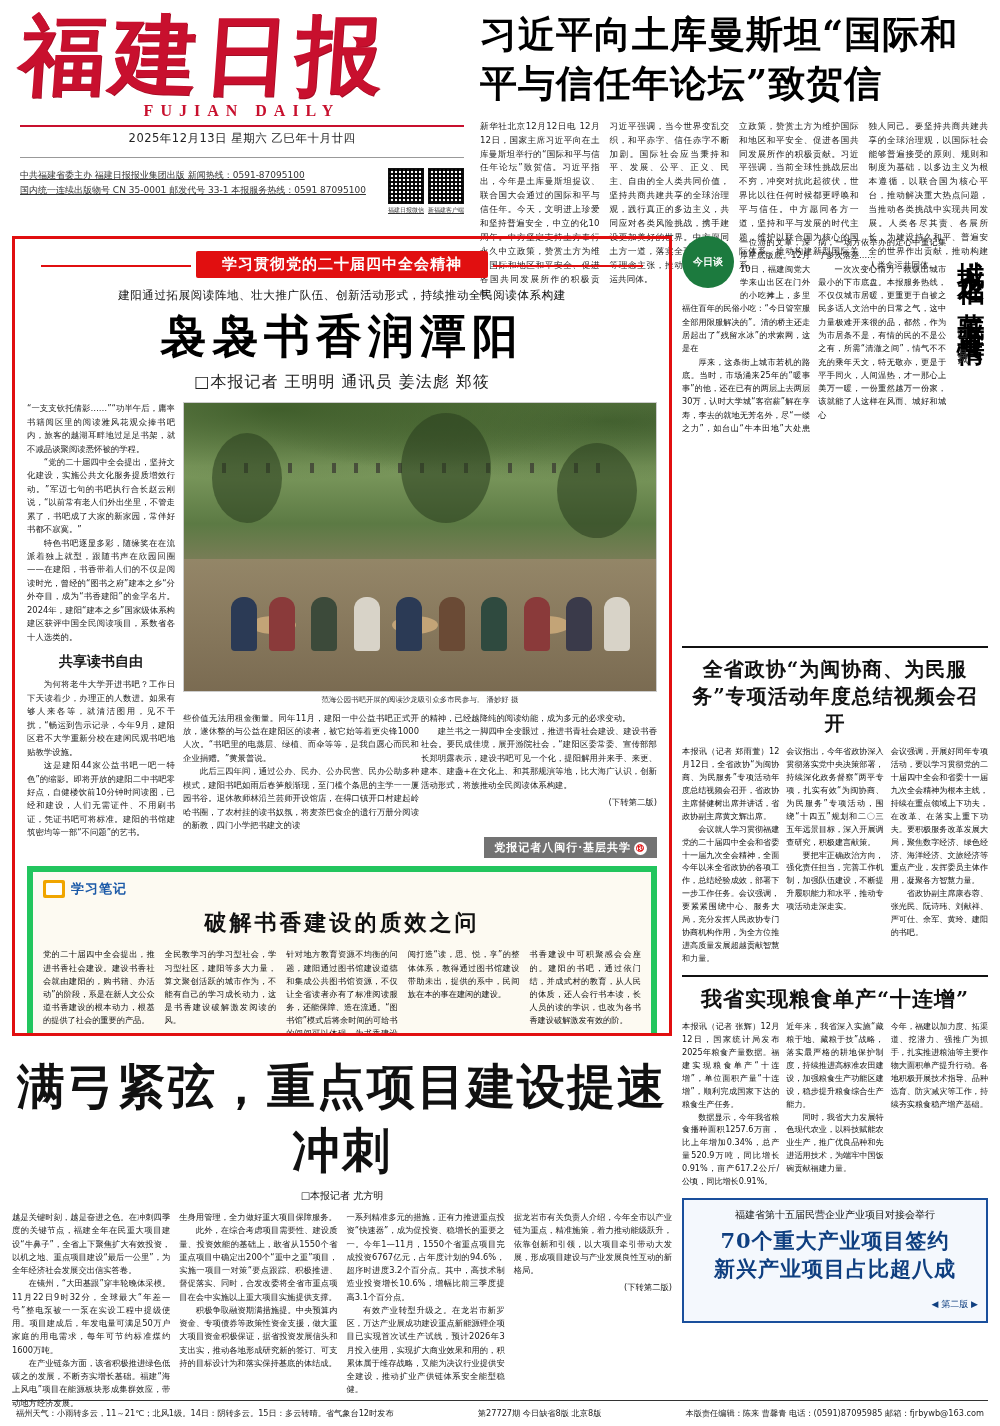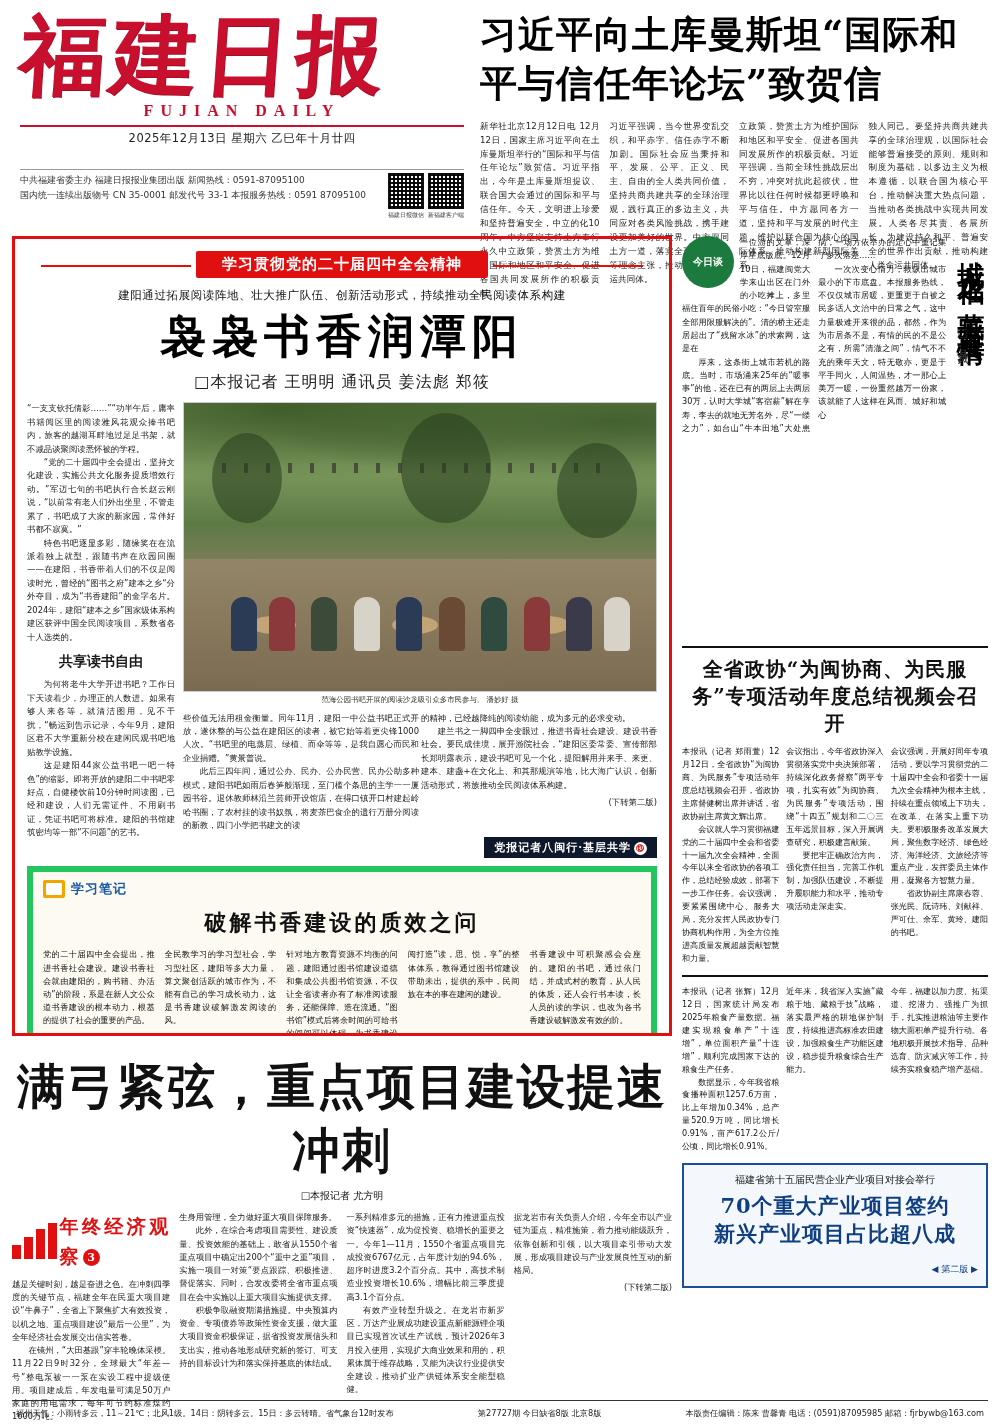--- a/index.html
+++ b/index.html
@@ -39,23 +39,23 @@
     font-weight: bold;
     text-align: center;
     margin-top: 2px;
     font-family: "Liberation Serif", serif;
   }
   .logo-rule { height: 2px; background: #c8102e; margin: 5px 0 4px 0; }
   .logo-date {
     font-size: 11.5px; color: #222; text-align: center; letter-spacing: 0.5px;
   }
   .logo-org {
-    font-size: 9px; color: #333; margin-top: 23px; line-height: 1.55;
-    border-top: 1px solid #999; padding-top: 3px;
-    display: flex; justify-content: space-between;
+    font-size: 9px; color: #333; margin-top: 11px; line-height: 1.55;
+    border-top: 1px solid #999; padding-top: 10px;
+    display: flex; justify-content: space-between; text-decoration: underline;
   }
   .logo-org-left { line-height: 1.6; }
   .qr-row { display: flex; gap: 4px; align-items: flex-start; }
   .qr {
     width: 36px; height: 36px;
     background:
       repeating-linear-gradient(0deg,#111 0 2px,#fff 2px 4px),
       repeating-linear-gradient(90deg,#111 0 2px,#fff 2px 4px);
     background-blend-mode: multiply;
     border: 1px solid #111;
@@ -176,21 +176,21 @@
   }
   .photo .table {
     position:absolute; bottom:20%; width:46px; height:18px; background:#caa97a;
     border-radius: 50%; opacity:.9;
   }
   .photo-cap {
     font-size: 7.4px; text-align: center; color: #333; margin-top: 3px; line-height:1.4;
   }
 
   .red-tag {
-    background:#0f172a; color:#fff; font-size:11px; font-weight:bold;
+    background:#737373; color:#fff; font-size:11px; font-weight:bold;
     padding: 3px 10px; display:inline-block; letter-spacing:1px;
     font-family:"DejaVu Serif","Liberation Serif",serif;
   }
   .tag-row { text-align:right; margin-top:4px; }
   .circle-num {
     display:inline-block; width:13px; height:13px; border-radius:50%;
     background:#fff; color:#e10f10; font-size:8px; text-align:center;
     line-height:13px; margin-left:3px; font-weight:bold;
   }
 
@@ -422,29 +422,20 @@
           </div>
         </div>
       </div>
 
       <div>
         <div class="lower-head">满弓紧弦，重点项目建设提速冲刺</div>
         <div class="lower-byline">□本报记者 尤方明</div>
 
         <div class="lower-cols">
           <div>
-            <div class="econ-badge">
-              <div class="econ-icon">
-                <div class="econ-bar" style="left:0;height:14px;"></div>
-                <div class="econ-bar" style="left:12px;height:22px;"></div>
-                <div class="econ-bar" style="left:24px;height:30px;"></div>
-                <div class="econ-bar" style="left:36px;height:36px;"></div>
-              </div>
-              <div class="econ-title"><span>年终经济观察</span><span class="num">3</span></div>
-            </div>
             <p>越是关键时刻，越是奋进之色。在冲刺四季度的关键节点，福建全年在民重大项目建设“牛鼻子”，全省上下聚焦扩大有效投资，以机之地、重点项目建设“最后一公里”，为全年经济社会发展交出信实答卷。</p>
             <p style="text-indent:2em">在镜州，“大田基跟”穿丰轮晚体采模。11月22日9时32分，全球最大“年差—号”整电泵被一一泵在实设工程中提级使用。项目建成后，年发电量可满足50万户家庭的用电需求，每年可节约标准煤约1600万吨。</p>
             <p style="text-indent:2em">在产业链条方面，该省积极推进绿色低碳之的发展，不断夯实增长基础。福建“海上风电”项目在能源板块形成集群效应，带动地方经济发展。</p>
           </div>
           <div>
             <p>生身用管理，全力做好重大项目保障服务。</p>
             <p style="text-indent:2em">此外，在综合考虑项目需要性、建设质量、投资效能的基础上，敢省从1550个省重点项目中确定出200个“重中之重”项目，实施一项目一对策“要点跟踪、积极推进、督促落实、同时，合发改委将全省市重点项目在会中实施以上重大项目实施提供支撑。</p>
             <p style="text-indent:2em">积极争取融资期满措施提。中央预算内资金、专项债券等政策性资金支援，做大重大项目资金积极保证，据省投资发展信头和支出实，推动各地形成研究新的签订、可支持的目标设计为和落实保持基底的体结成。</p>
           </div>
           <div>
@@ -490,27 +481,29 @@
           <div>
             <p>会议强调，开展好同年专项活动，要以学习贯彻党的二十届四中全会和省委十一届九次全会精神为根本主线，持续在重点领域上下功夫，在改革、在落实上重下功夫。要积极服务改革发展大局，聚焦数字经济、绿色经济、海洋经济、文旅经济等重点产业，发挥委员主体作用，凝聚各方智慧力量。</p>
             <p style="text-indent:2em">省政协副主席康春蓉、张光民、阮诗玮、刘献祥、严可仕、余军、黄玲、建阳的书吧。</p>
           </div>
         </div>
       </div>
 
       <div class="hr-thick"></div>
 
       <div>
+        <div class="rc-head3">我省实现粮食单产“十连增”</div>
         <div class="rc-cols3">
           <div>
             <p>本报讯（记者 张辉）12月12日，国家统计局发布2025年粮食产量数据。福建实现粮食单产“十连增”，单位面积产量“十连增”，顺利完成国家下达的粮食生产任务。</p>
             <p style="text-indent:2em">数据显示，今年我省粮食播种面积1257.6万亩，比上年增加0.34%，总产量520.9万吨，同比增长0.91%，亩产617.2公斤/公顷，同比增长0.91%。</p>
           </div>
           <div>
             <p>近年来，我省深入实施“藏粮于地、藏粮于技”战略，落实最严格的耕地保护制度，持续推进高标准农田建设，加强粮食生产功能区建设，稳步提升粮食综合生产能力。</p>
+            <p style="text-indent:2em">同时，我省大力发展特色现代农业，以科技赋能农业生产，推广优良品种和先进适用技术，为端牢中国饭碗贡献福建力量。</p>
           </div>
           <div>
             <p>今年，福建以加力度、拓渠道、挖潜力、强推广为抓手，扎实推进粮油等主要作物大面积单产提升行动。各地积极开展技术指导、品种选育、防灾减灾等工作，持续夯实粮食稳产增产基础。</p>
           </div>
         </div>
       </div>
 
       <div class="ad-box">
         <div class="ad-sub">福建省第十五届民营企业产业项目对接会举行</div>
         <div class="ad-title">70个重大产业项目签约</div>

